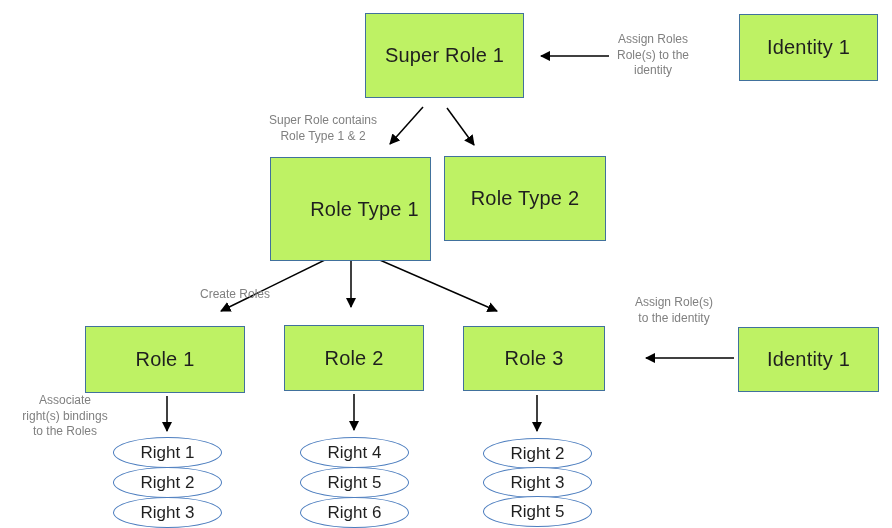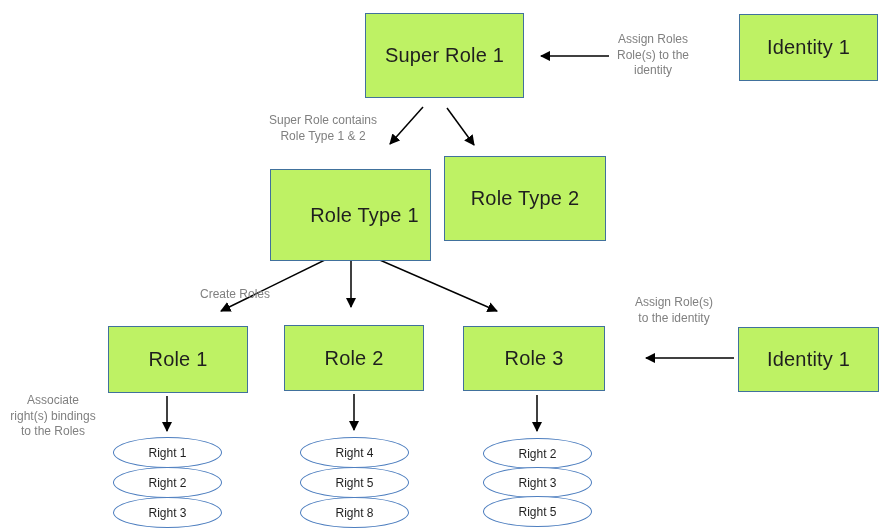--- a/index.html
+++ b/index.html
@@ -30,21 +30,21 @@
   .pill {
     position: absolute;
     width: 109px;
     height: 31px;
     border: 1.4px solid #4d7ebf;
     border-radius: 50%;
     background: #ffffff;
     display: flex;
     align-items: center;
     justify-content: center;
-    font-size: 12px;
+    font-size: 17px;
     color: #1f1f1f;
     box-sizing: border-box;
   }
   .note {
     position: absolute;
     color: #808080;
     font-size: 12px;
     line-height: 1.3;
     text-align: center;
     white-space: pre-line;
@@ -80,44 +80,44 @@
     <line x1="351" y1="258" x2="351" y2="307" marker-end="url(#arw)"></line>
     <line x1="366" y1="254" x2="497" y2="311" marker-end="url(#arw)"></line>
     <line x1="167" y1="396" x2="167" y2="431" marker-end="url(#arw)"></line>
     <line x1="354" y1="394" x2="354" y2="430" marker-end="url(#arw)"></line>
     <line x1="537" y1="395" x2="537" y2="431" marker-end="url(#arw)"></line>
     <line x1="734" y1="358" x2="646" y2="358" marker-end="url(#arw)"></line>
   </svg>
 
   <div class="box" style="left:365px; top:13px;  width:159px; height:85px;">Super Role 1</div>
   <div class="box" style="left:739px; top:14px;  width:139px; height:67px;">Identity 1</div>
-  <div class="box" style="left:270px; top:169px; width:161px; height:92px;padding-left:28px;">Role Type 1</div>
+  <div class="box" style="left:270px; top:157px; width:161px; height:104px;padding-left:28px;">Role Type 1</div>
   <div class="box" style="left:444px; top:156px; width:162px; height:85px;">Role Type 2</div>
-  <div class="box" style="left:108px;  top:326px; width:140px; height:67px;">Role 1</div>
+  <div class="box" style="left:85px;  top:326px; width:160px; height:67px;">Role 1</div>
   <div class="box" style="left:284px; top:325px; width:140px; height:66px;">Role 2</div>
   <div class="box" style="left:463px; top:326px; width:142px; height:65px;">Role 3</div>
   <div class="box" style="left:738px; top:327px; width:141px; height:65px;">Identity 1</div>
 
   <div class="pill" style="left:113px; top:437px;">Right 1</div>
   <div class="pill" style="left:113px; top:467px;">Right 2</div>
   <div class="pill" style="left:113px; top:497px;">Right 3</div>
 
   <div class="pill" style="left:300px; top:437px;">Right 4</div>
   <div class="pill" style="left:300px; top:467px;">Right 5</div>
-  <div class="pill" style="left:300px; top:497px;">Right 8</div>
+  <div class="pill" style="left:300px; top:497px;">Right 6</div>
 
   <div class="pill" style="left:483px; top:438px;">Right 2</div>
   <div class="pill" style="left:483px; top:467px;">Right 3</div>
   <div class="pill" style="left:483px; top:496px;">Right 5</div>
 
   <div class="note" style="left:598px; top:32px;  width:110px;">Assign Roles
 Role(s) to the
 identity</div>
   <div class="note" style="left:253px; top:113px; width:140px;">Super Role contains
 Role Type 1 &amp; 2</div>
   <div class="note" style="left:185px; top:255px; width:100px;margin-top:32px;">Create Roles</div>
-  <div class="note" style="left:1px;   top:393px; width:104px;">Associate
+  <div class="note" style="left:1px;   top:393px; width:104px;padding-left:12px;">Associate
 right(s) bindings
 to the Roles</div>
   <div class="note" style="left:622px; top:295px; width:104px;">Assign Role(s)
 to the identity</div>
 
 </div>
 
 </body></html>

